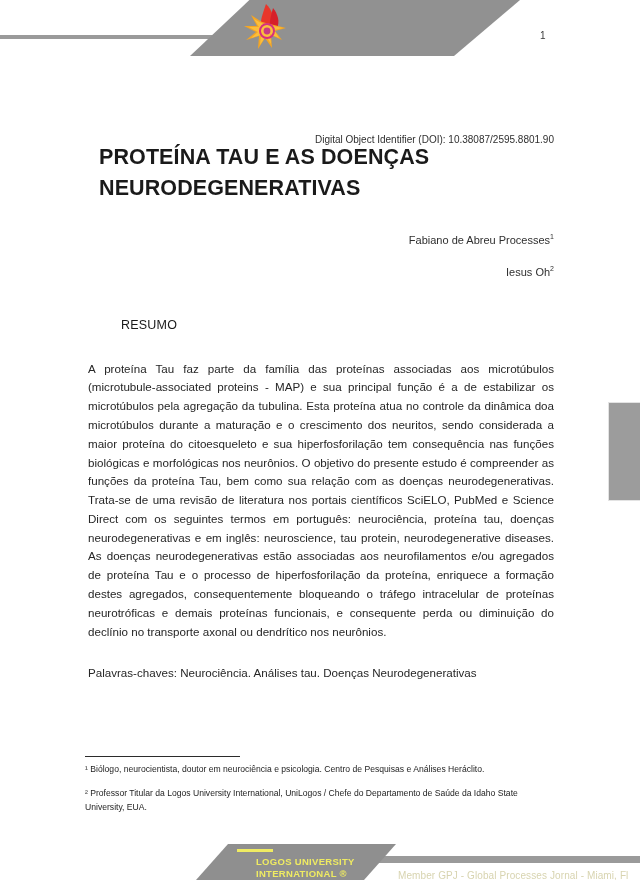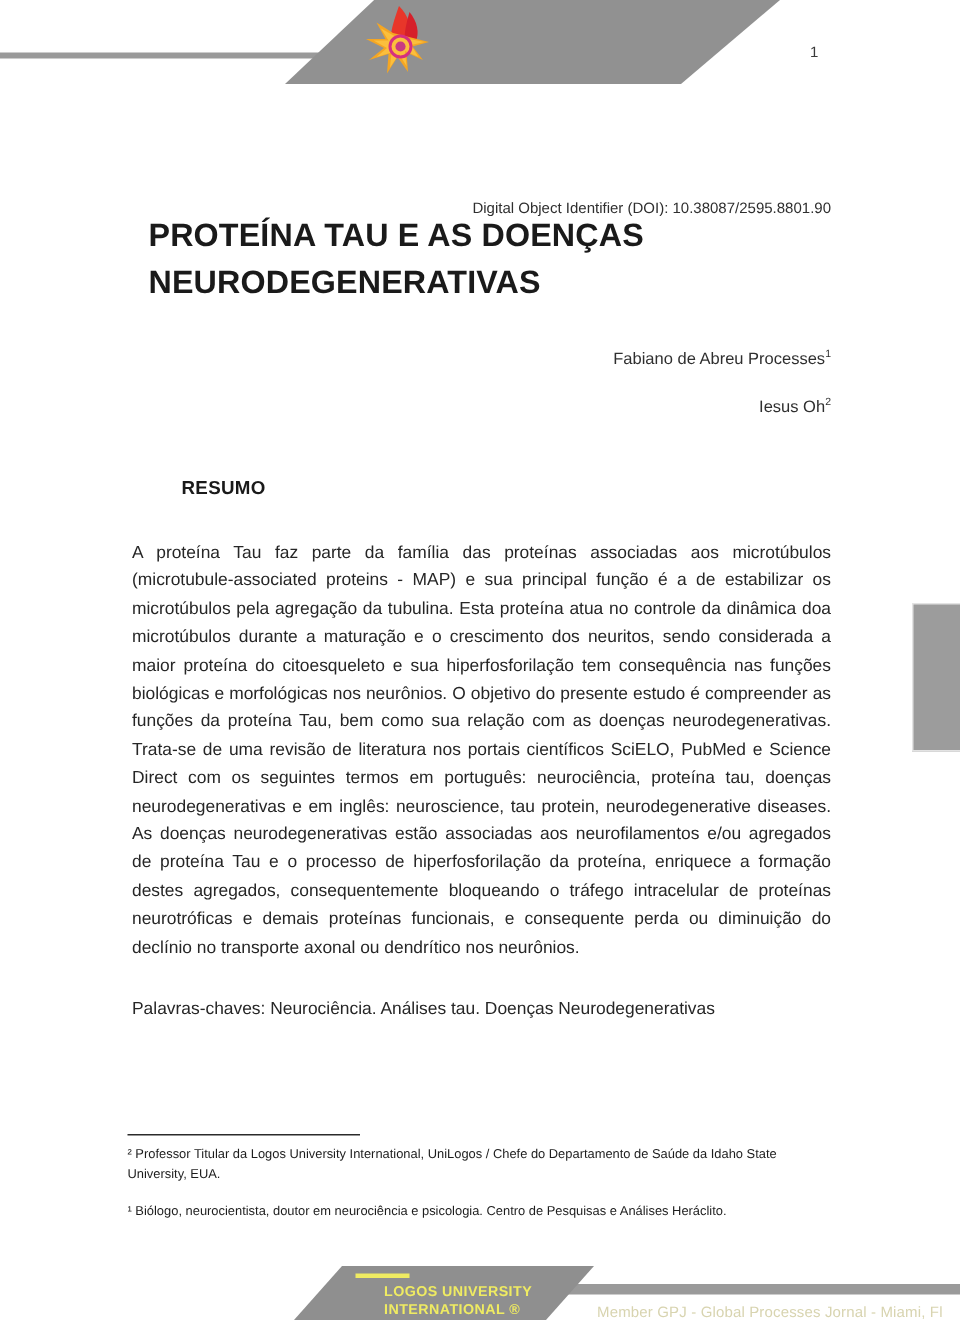--- a/index.html
+++ b/index.html
@@ -121,21 +121,21 @@
   }
   .author-row { display: block; }
   .author-row + .author-row { margin-top: 19px; }
   sup { font-size: 7px; vertical-align: super; }
 
   .section-heading {
     position: absolute;
     left: 88px;
     top: 318px;
     font-size: 12.5px;
-    font-weight: bold;
+    font-weight: normal;
     color: #1a1a1a;
     letter-spacing: .2px;
     padding-left: 33px;
   }
   .abstract {
     position: absolute;
     left: 88px;
     top: 348px;
     width: 466px;
     font-size: 11.6px;
@@ -277,22 +277,22 @@
 <div class="section-heading">RESUMO</div>
 
 <p class="abstract">A proteína Tau faz parte da família das proteínas associadas aos microtúbulos (microtubule-associated proteins - MAP) e sua principal função é a de estabilizar os microtúbulos pela agregação da tubulina. Esta proteína atua no controle da dinâmica doa microtúbulos durante a maturação e o crescimento dos neuritos, sendo considerada a maior proteína do citoesqueleto e sua hiperfosforilação tem consequência nas funções biológicas e morfológicas nos neurônios. O objetivo do presente estudo é compreender as funções da proteína Tau, bem como sua relação com as doenças neurodegenerativas. Trata-se de uma revisão de literatura nos portais científicos SciELO, PubMed e Science Direct com os seguintes termos em português: neurociência, proteína tau, doenças neurodegenerativas e em inglês: neuroscience, tau protein, neurodegenerative diseases. As doenças neurodegenerativas estão associadas aos neurofilamentos e/ou agregados de proteína Tau e o processo de hiperfosforilação da proteína, enriquece a formação destes agregados, consequentemente bloqueando o tráfego intracelular de proteínas neurotróficas e demais proteínas funcionais, e consequente perda ou diminuição do declínio no transporte axonal ou dendrítico nos neurônios.</p>
 
 <p class="keywords">Palavras-chaves: Neurociência. Análises tau. Doenças Neurodegenerativas</p>
 
 <div class="side-block"></div>
 
 <div class="footnote-rule"></div>
 <div class="footnotes">
+  <span class="footnote">¹ Biólogo, neurocientista, doutor em neurociência e psicologia. Centro de Pesquisas e Análises Heráclito.</span>
   <span class="footnote">² Professor Titular da Logos University International, UniLogos / Chefe do Departamento de Saúde da Idaho State University, EUA.</span>
-  <span class="footnote">¹ Biólogo, neurocientista, doutor em neurociência e psicologia. Centro de Pesquisas e Análises Heráclito.</span>
 </div>
 
 <div class="footer">
   <div class="footer-bar"></div>
   <div class="footer-banner"></div>
   <div class="footer-tick"></div>
   <div class="footer-logo-text">
     <span>LOGOS UNIVERSITY</span>
     <span>INTERNATIONAL ®</span>
   </div>

